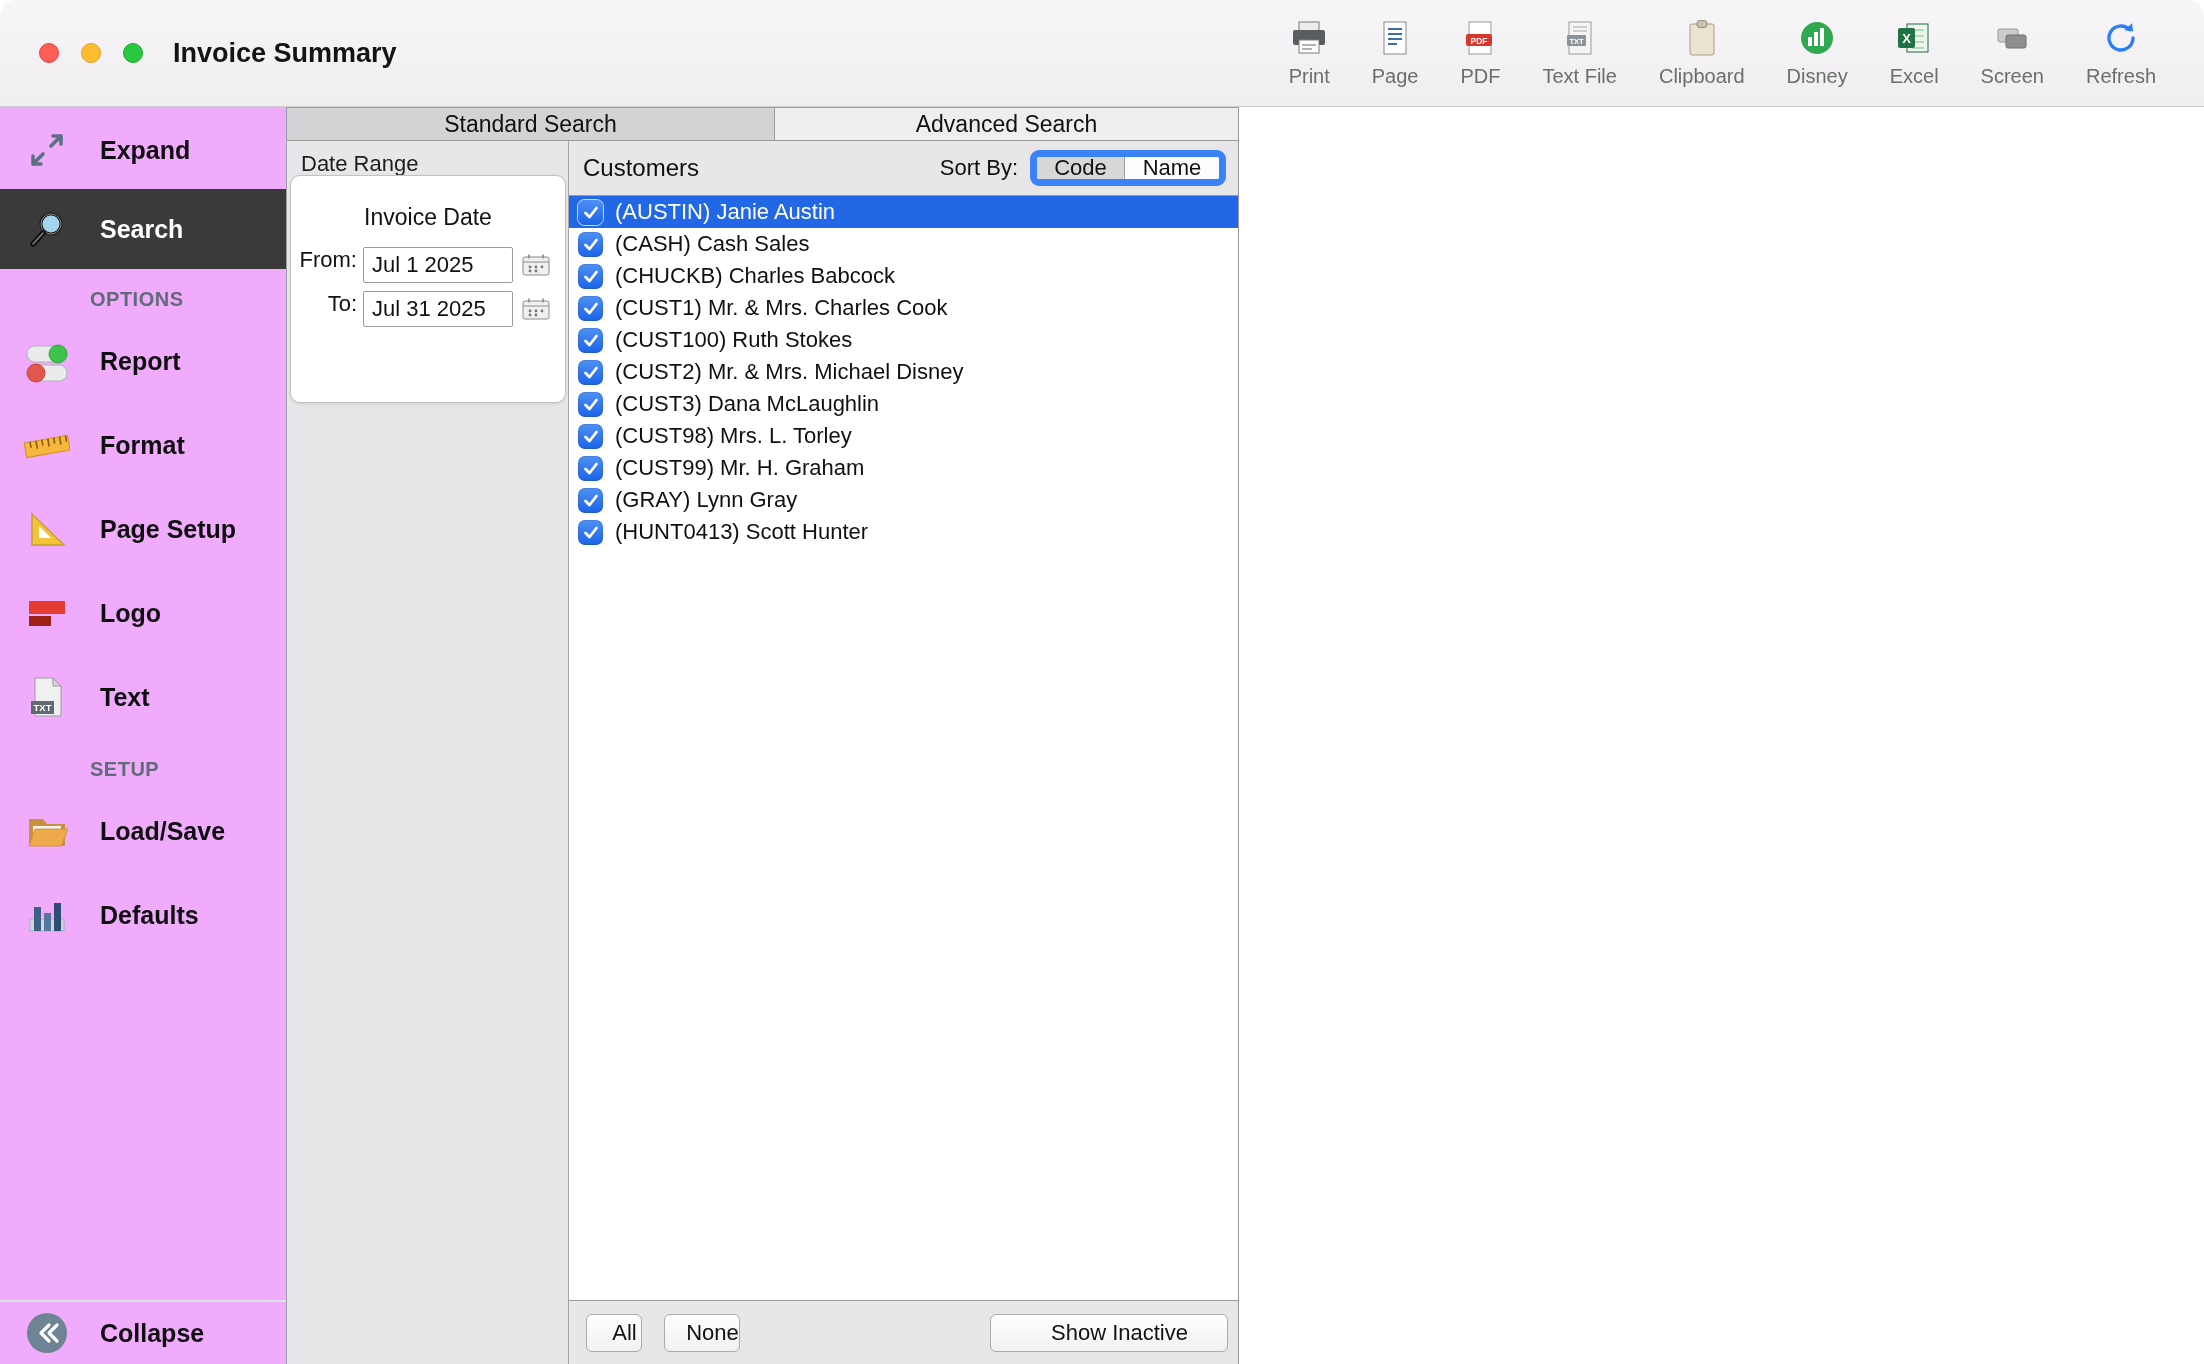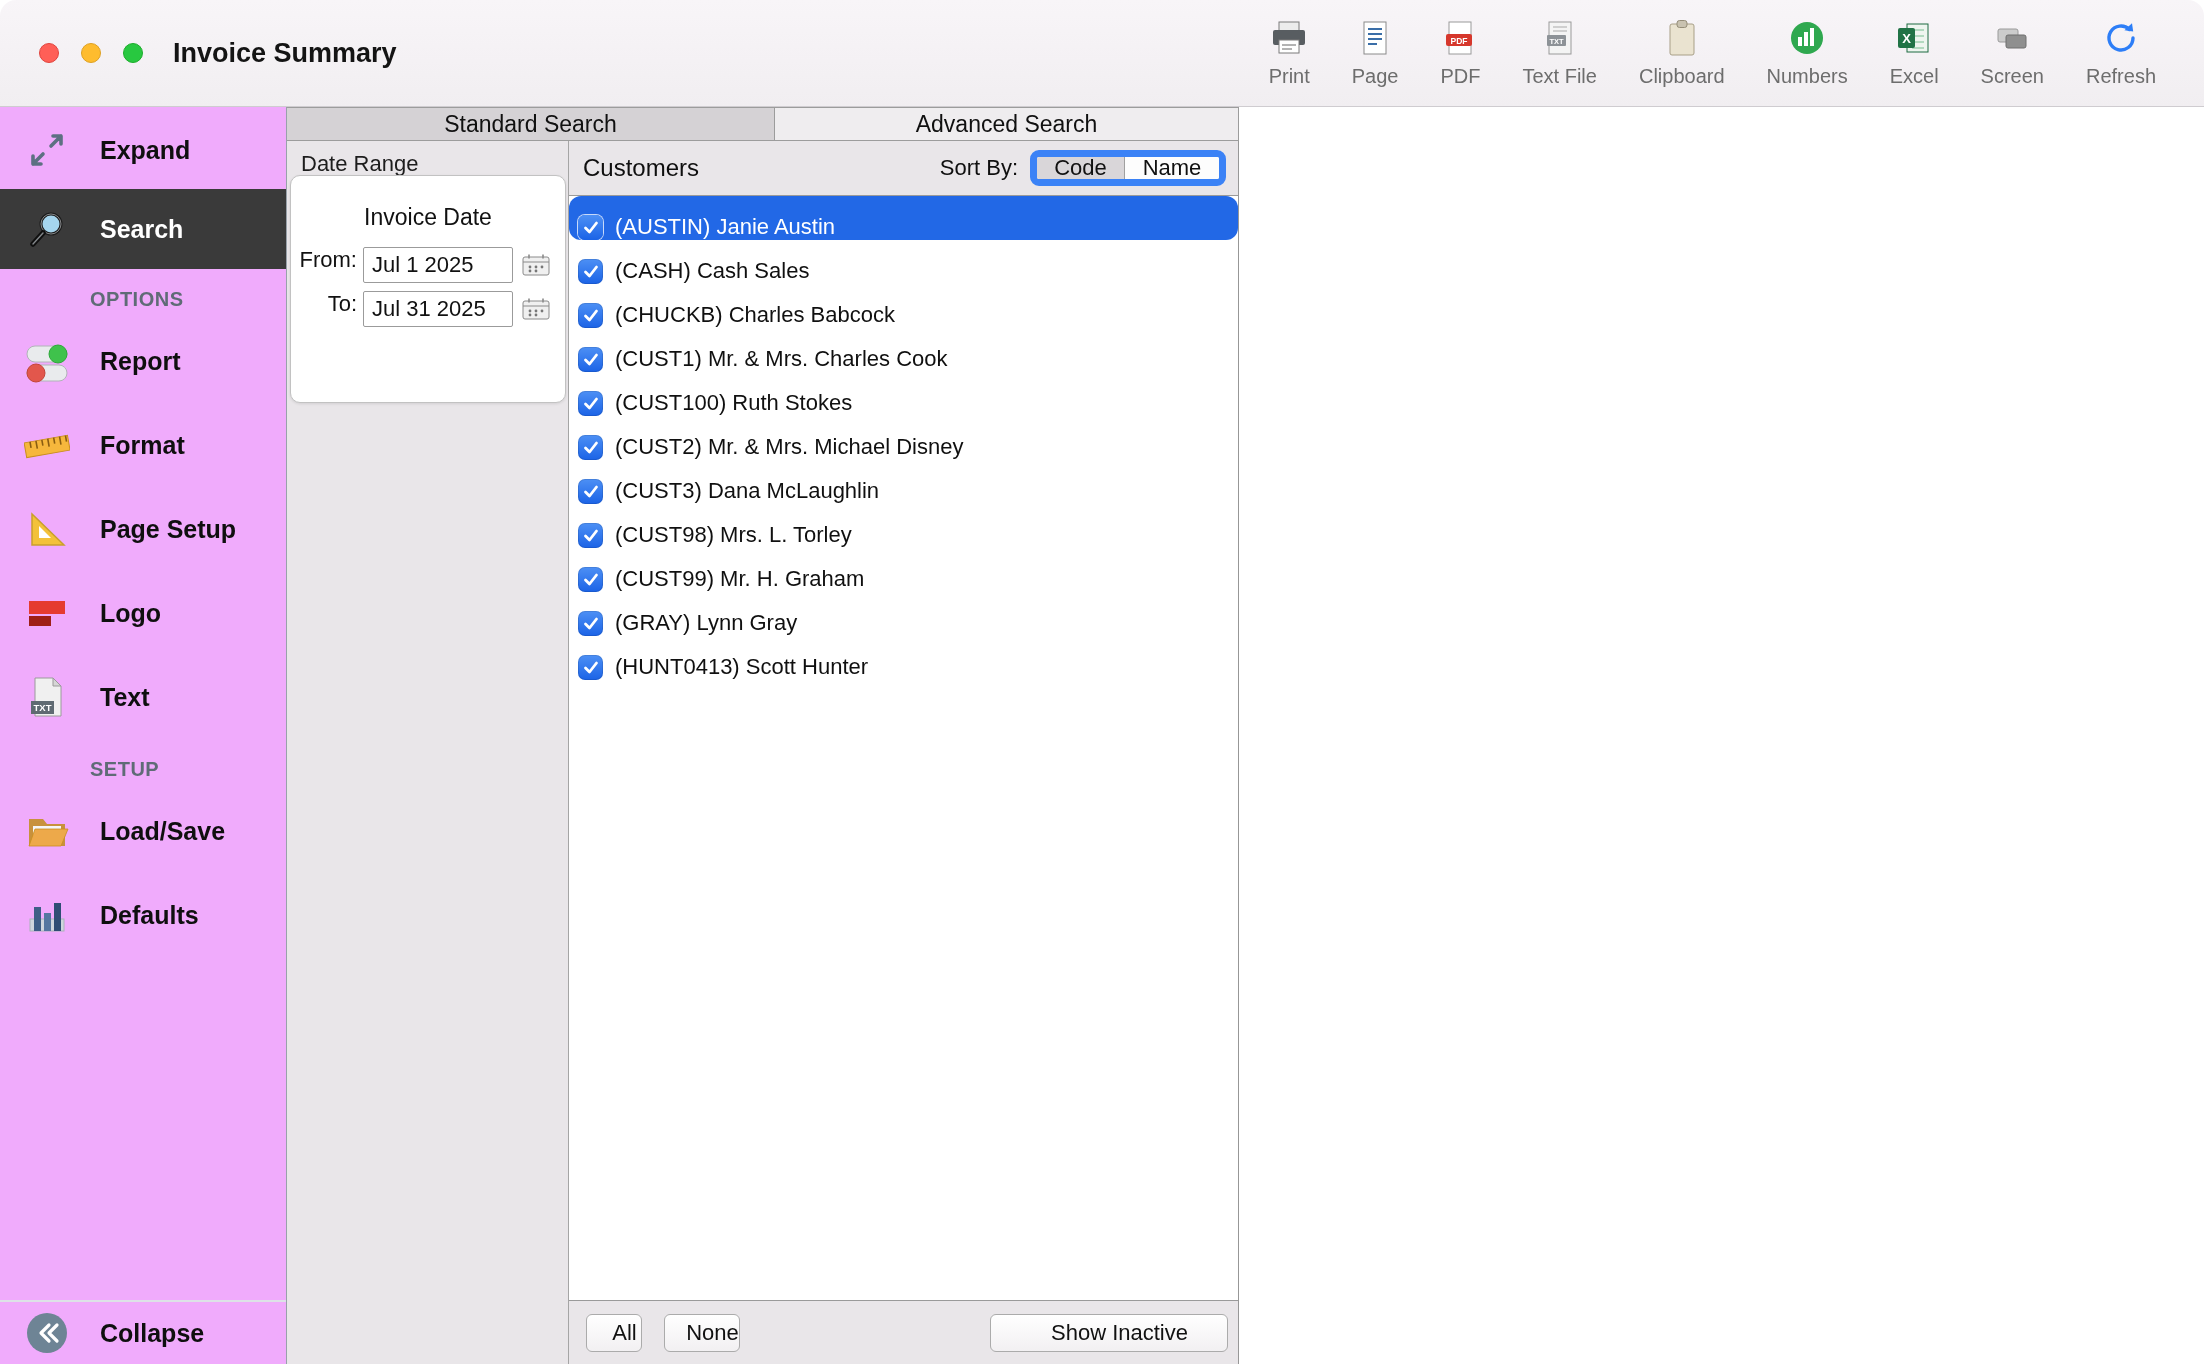--- a/index.html
+++ b/index.html
@@ -58,21 +58,21 @@
   
   .customers-col { flex:0 0 670px; width:670px; background:#e9e6e9; border-right:1px solid #979797; display:flex; flex-direction:column; min-height:0; }
   .cust-header { flex:0 0 54px; height:54px; display:flex; align-items:center; padding:0 8px 0 14px; }
   .cust-title { font-size:24px; color:#0f0f0f; }
   .sortby { margin-left:auto; margin-right:12px; font-size:22px; color:#0f0f0f; }
   .segmented { display:flex; height:36px; border:7px solid #3b82f6; border-radius:9px; overflow:hidden; background:#fff; margin-right:4px; }
   .seg { display:flex; align-items:center; justify-content:center; font-size:22px; color:#111; }
   .seg.code { width:88px; background:#d9d6d9; border-right:1px solid #a0a0a0; }
   .seg.name { width:94px; background:#fdfdfd; }
   .customer-list { flex:1; background:#fff; border-top:1px solid #9a9a9a; overflow:hidden; }
-  .crow { height:44px; display:flex; align-items:flex-end; padding-left:9px; font-size:22px; color:#101010;border-radius:12px; }
+  .crow { height:32px; display:flex; align-items:center; padding-left:9px; font-size:22px; color:#101010; }
   .crow.selected { background:#2268e6; color:#fff; }
   .cbox { width:25px; height:25px; flex:0 0 25px; border-radius:7px; background:linear-gradient(#4d90f5,#1b63e6); display:flex; align-items:center; justify-content:center; box-shadow:inset 0 0 0 1px rgba(0,0,0,0.10); }
   .crow.selected .cbox { box-shadow:0 0 0 1px rgba(255,255,255,0.75); }
   .clabel { margin-left:12px; white-space:nowrap; }
   .cust-footer { flex:0 0 64px; height:64px; display:flex; align-items:center; padding:0 6px 0 17px; background:#e9e6e9; border-top:1px solid #9a9a9a; }
   .btn { height:38px; background:linear-gradient(#ffffff,#f2f0f2); border:1px solid #ababab; border-radius:6px; font-family:inherit; font-size:22px; color:#111; display:flex; align-items:center; justify-content:center;padding-left:21px; }
   .btn.all { width:56px; }
   .btn.none { width:76px; margin-left:22px; }
   .btn.show-inactive { width:238px; margin-left:auto; margin-right:4px; }
 
@@ -144,21 +144,21 @@
       </div>
       <div class="tool">
         <span class="ticon">
           <svg width="36" height="36" viewBox="0 0 36 36">
               <circle cx="18" cy="18" r="16" fill="#2fa84f"></circle>
               <rect x="9" y="17" width="4" height="9" fill="#ffffff"></rect>
               <rect x="15" y="12" width="4" height="14" fill="#ffffff"></rect>
               <rect x="21" y="8" width="4" height="18" fill="#ffffff"></rect>
             </svg>
         </span>
-        <span class="tlabel">Numbers</span>
+        <span class="tlabel">Disney</span>
       </div>
       <div class="tool">
         <span class="ticon">
           <svg width="36" height="36" viewBox="0 0 36 36">
               <rect x="11" y="4" width="21" height="28" fill="#eef5ef" stroke="#1d6b40"></rect>
               <path d="M16 10h12 M16 16h12 M16 22h12 M16 28h12" stroke="#9fcfb0" stroke-width="1.5"></path>
               <rect x="2" y="8" width="17" height="20" rx="2" fill="#217346"></rect>
               <text x="10.5" y="23" font-size="13" fill="#ffffff" font-weight="bold" text-anchor="middle" font-family="Liberation Sans, sans-serif">X</text>
             </svg>
         </span>

